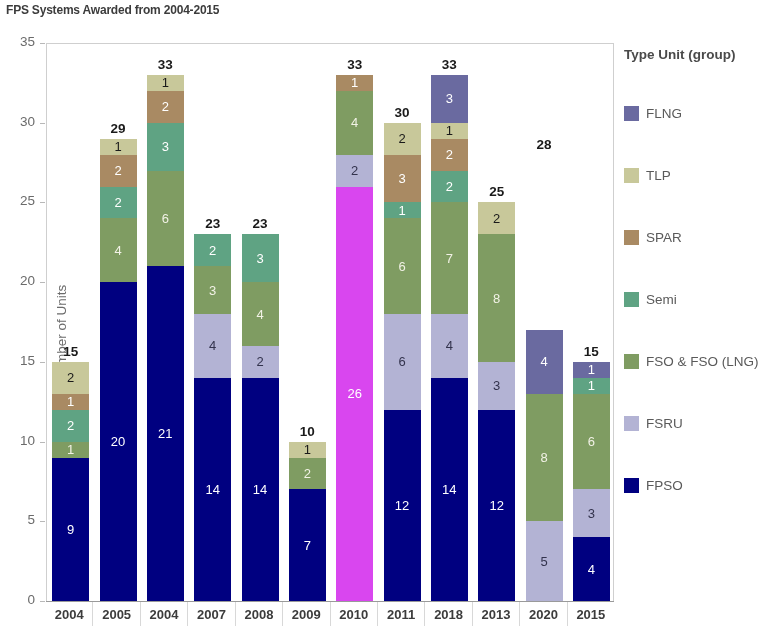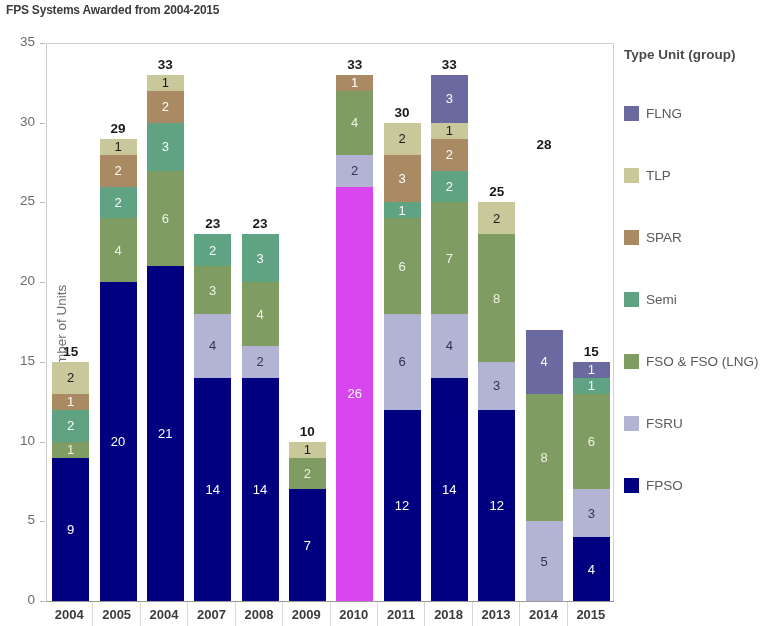--- a/index.html
+++ b/index.html
@@ -369,21 +369,21 @@
       <div class="xtick">2004</div>
       <div class="xtick">2005</div>
       <div class="xtick">2004</div>
       <div class="xtick">2007</div>
       <div class="xtick">2008</div>
       <div class="xtick">2009</div>
       <div class="xtick">2010</div>
       <div class="xtick">2011</div>
       <div class="xtick">2018</div>
       <div class="xtick">2013</div>
-      <div class="xtick">2014</div>
+      <div class="xtick">2020</div>
       <div class="xtick">2015</div>
     </div>
 
   <div id="legend">
     <div id="legend-title">Type Unit (group)</div>
     <div id="legend-items">
         <div class="legend-item">
           <span class="legend-swatch" style="background: rgb(106, 106, 160);"></span>
           <span class="legend-label">FLNG</span>
         </div>

